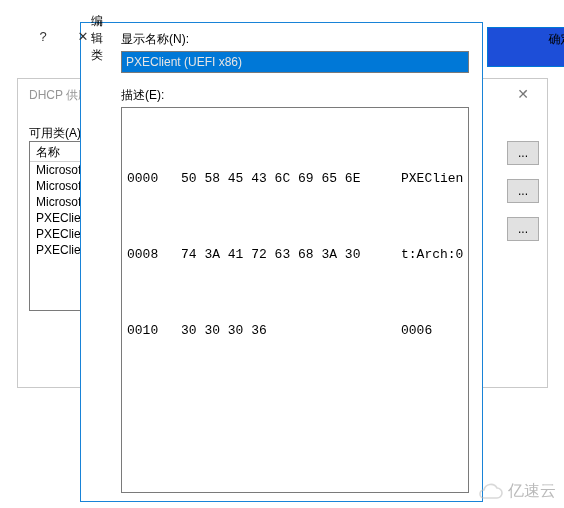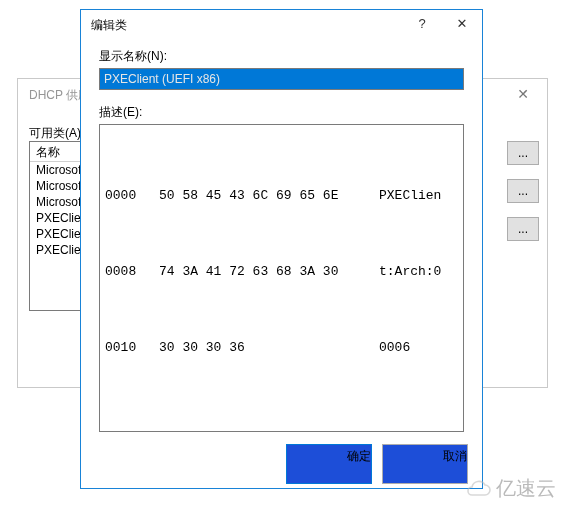--- a/index.html
+++ b/index.html
@@ -56,25 +56,25 @@
     background: #e1e1e1;
     text-align: center; line-height: 22px;
   }
   .back-btn.b1 { top: 62px; }
   .back-btn.b2 { top: 100px; }
   .back-btn.b3 { top: 138px; }
 
   
   .front-dialog {
     position: absolute;
-    left: 80px; top: 9px;
+    left: 80px; top: 22px;
     width: 403px; height: 480px;
     border: 1px solid #1883d7;
     background: #fff;
-    display: flex; flex-direction: column;
+    display: flex; 
   }
   .titlebar {
     height: 30px;
     display: flex; align-items: center;
     padding-left: 10px;
     position: relative;
   }
   .title-btns {
     position: absolute; right: 0; top: 0;
     display: flex;
@@ -127,21 +127,21 @@
     width: 86px; height: 40px;
     border: 1px solid #adadad;
     background: #1d4ed8;
     text-align: right; line-height: 22px;
     cursor: default;
   }
   .btn.primary { border: 1px solid #0078d7; }
   
   .watermark {
     position: absolute; right: 8px; bottom: 6px;
-    color: #bababa; font-size: 20px; display: flex; align-items: center; gap: 4px;
+    color: #bababa; font-size: 16px; display: flex; align-items: center; gap: 4px;
     pointer-events: none;
   }
   .watermark svg { opacity: 0.55; }
 </style>
 </head>
 <body>
 
 <div class="back-dialog">
   <div class="back-title">DHCP 供应</div>
   <div class="back-close">✕</div>

